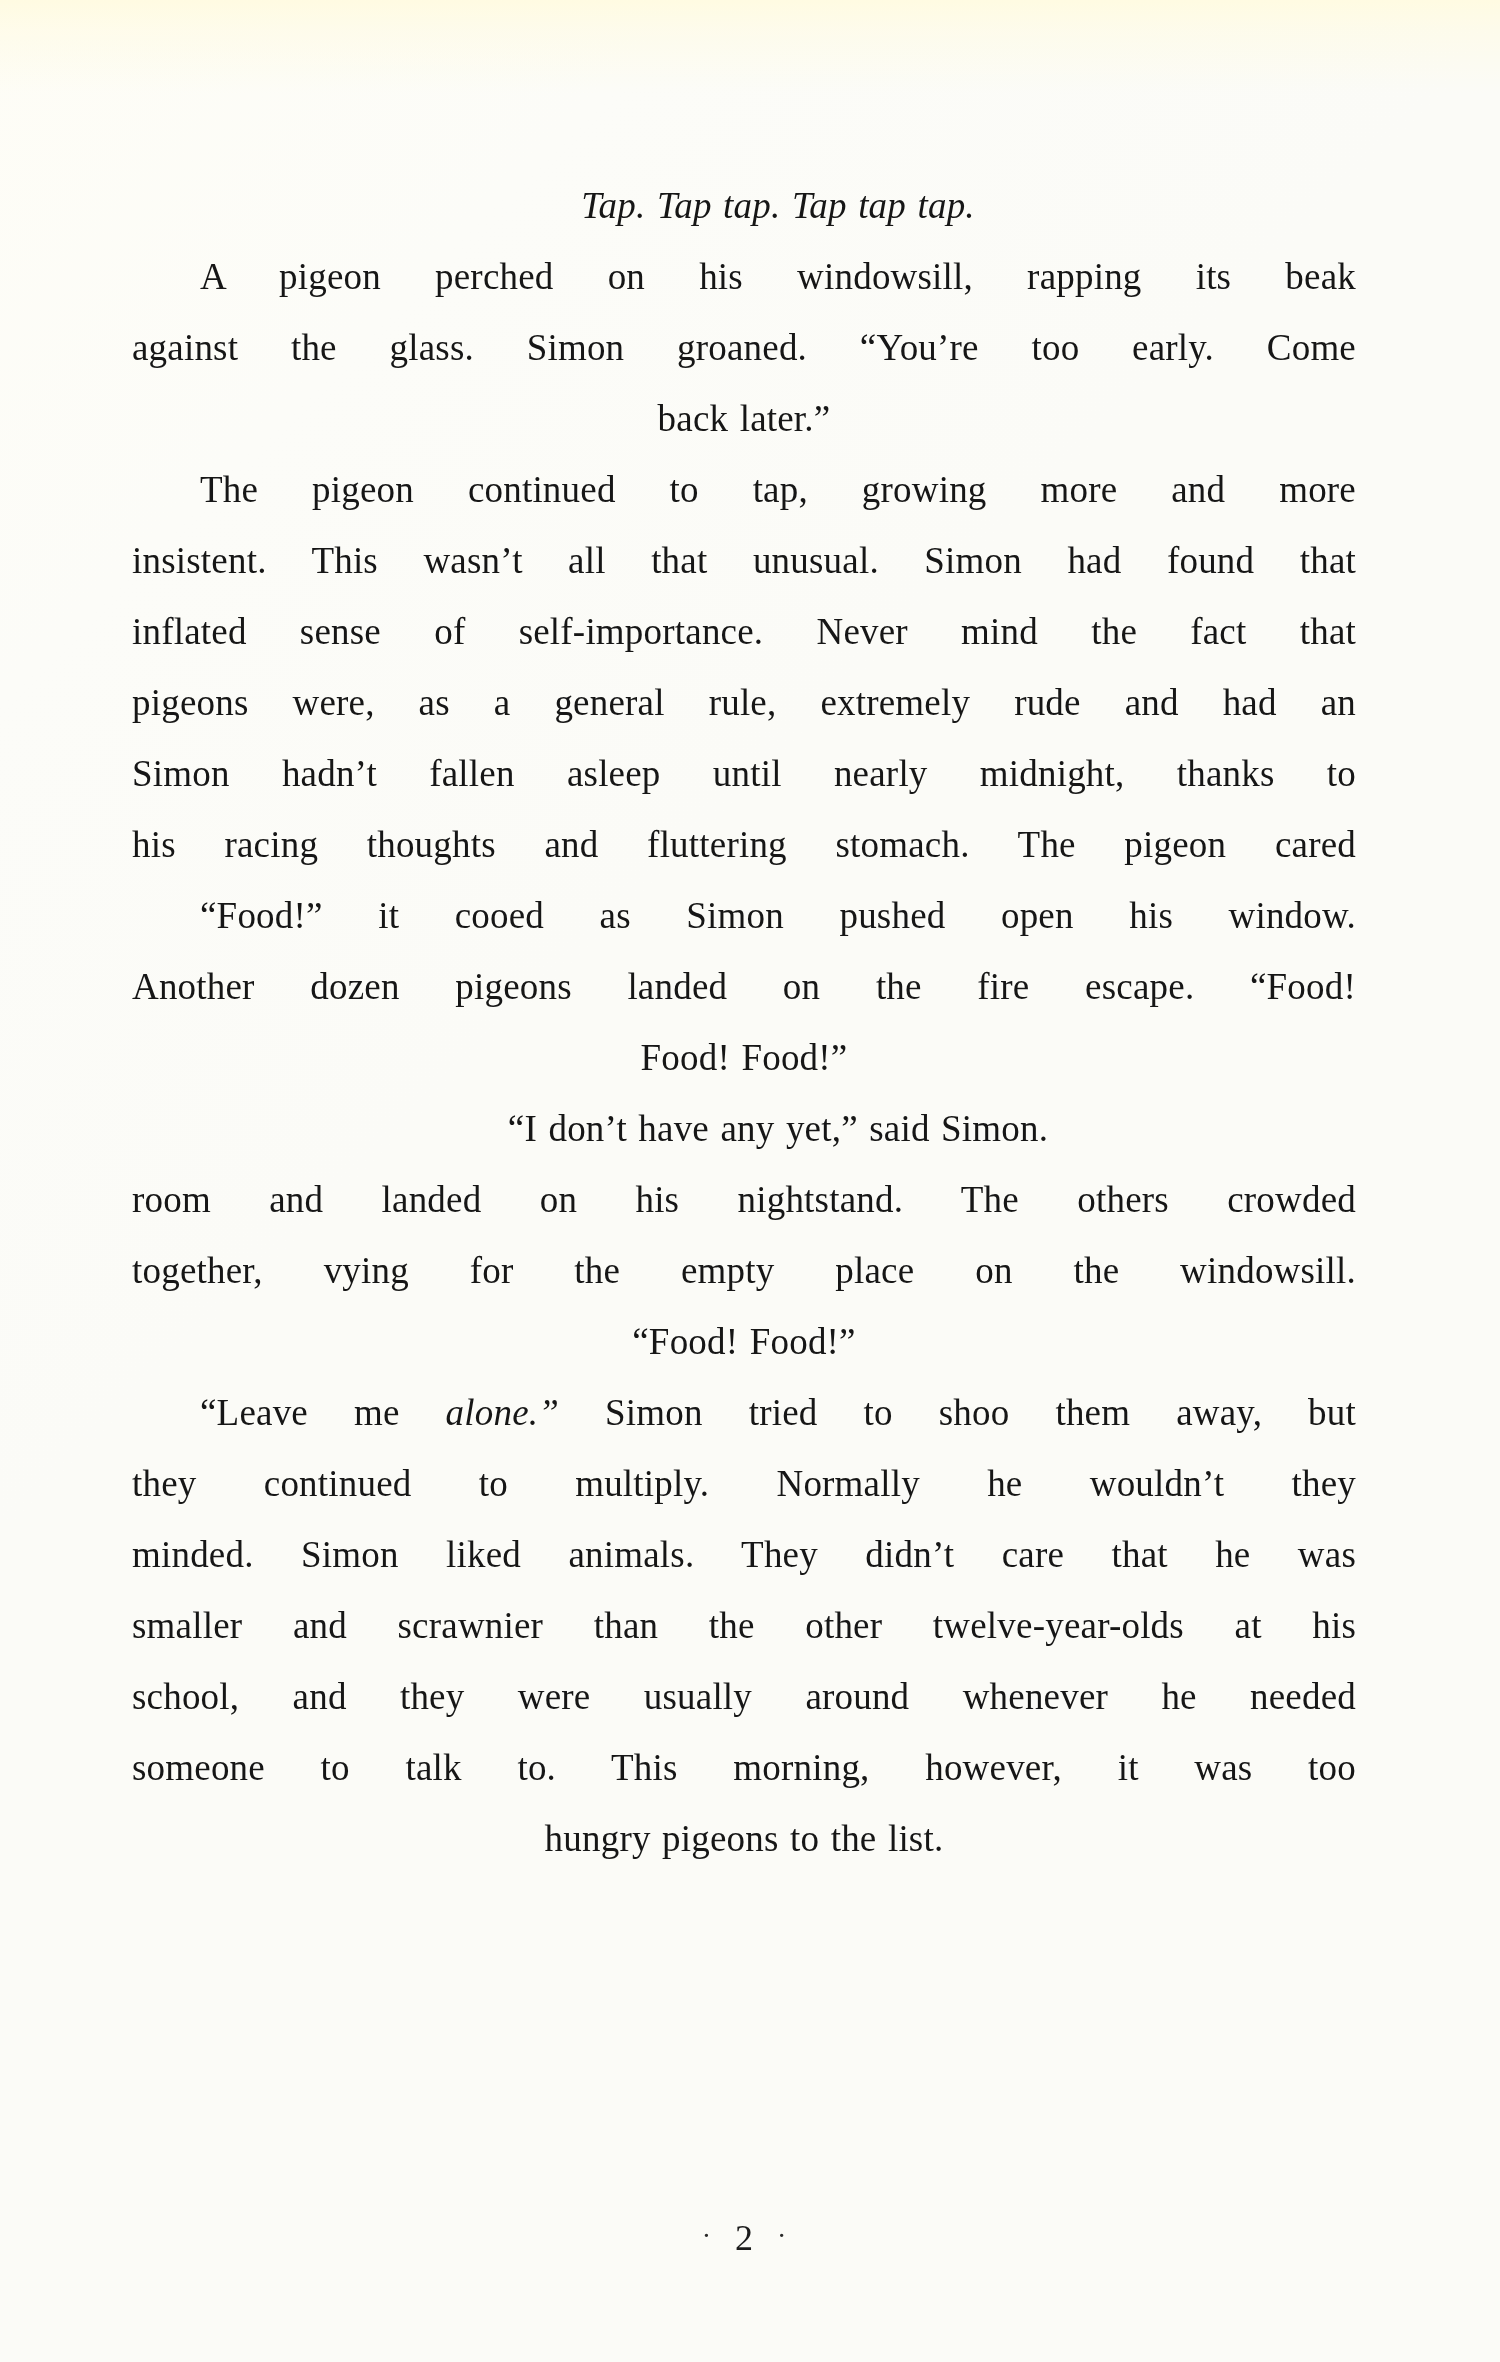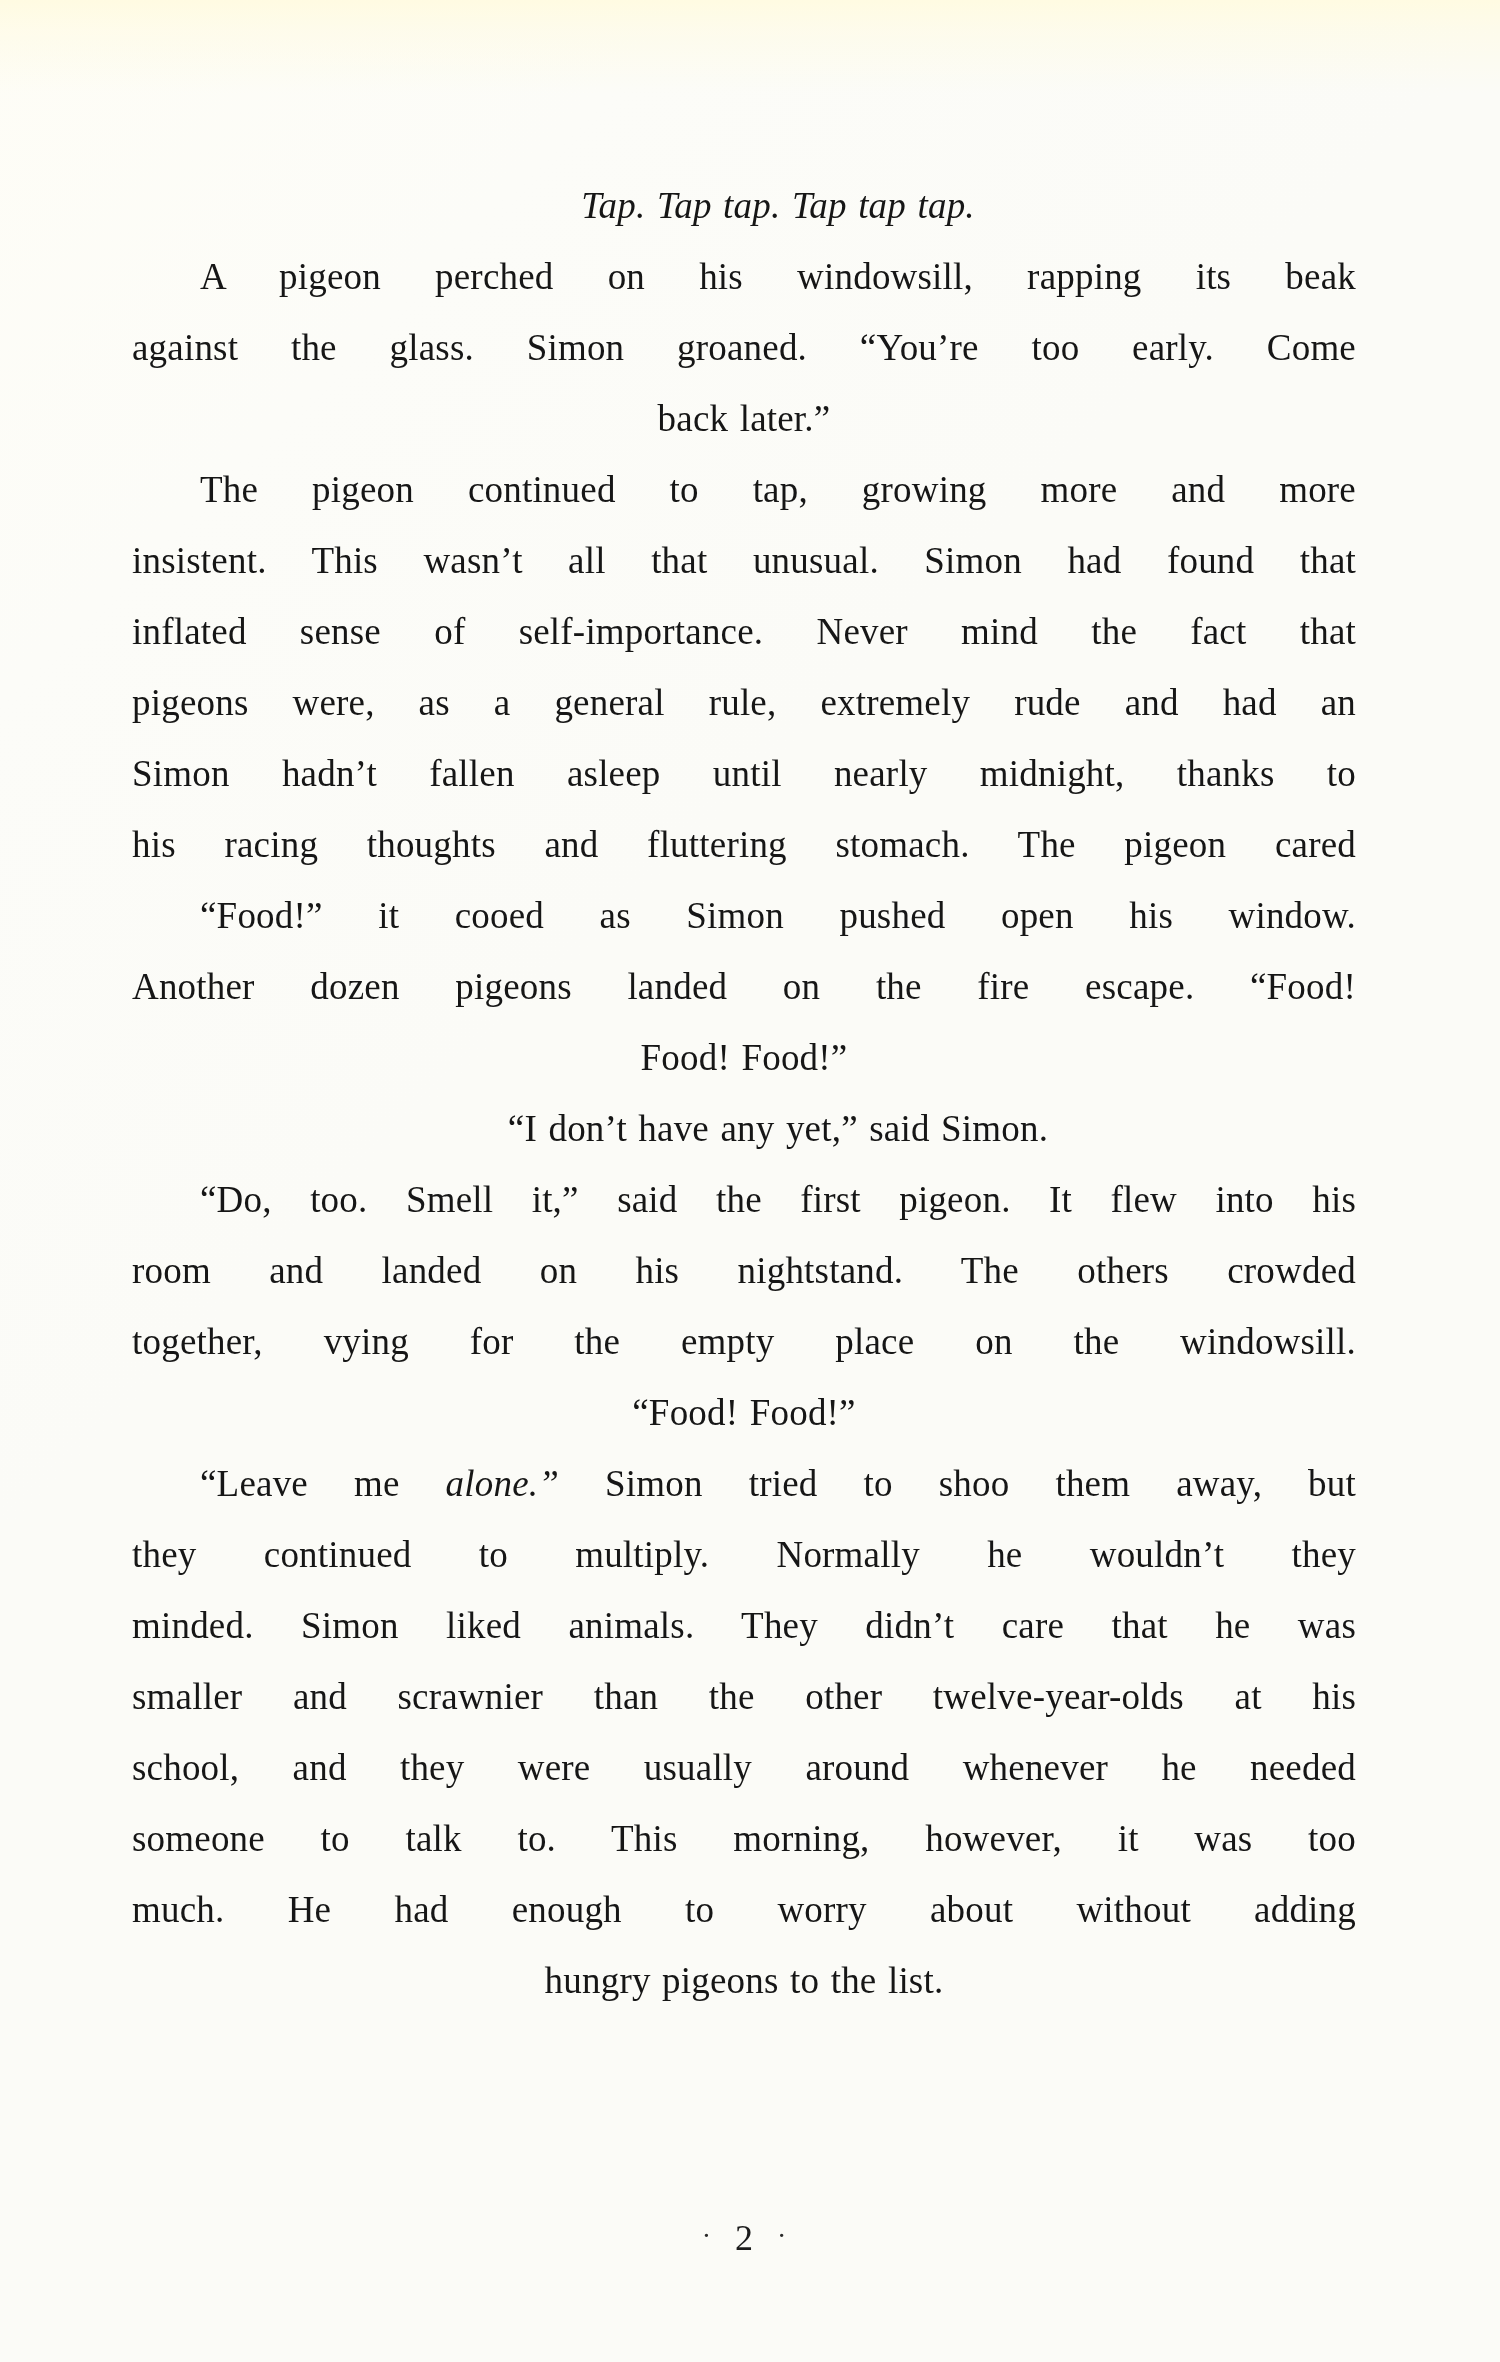--- a/index.html
+++ b/index.html
@@ -83,30 +83,28 @@
     <div class="ln ind j">The pigeon continued to tap, growing more and more</div>
     <div class="ln j">insistent. This wasn’t all that unusual. Simon had found that</div>
     <div class="ln j">inflated sense of self-importance. Never mind the fact that</div>
     <div class="ln j">pigeons were, as a general rule, extremely rude and had an</div>
     <div class="ln j">Simon hadn’t fallen asleep until nearly midnight, thanks to</div>
     <div class="ln j">his racing thoughts and fluttering stomach. The pigeon cared</div>
     <div class="ln ind j">“Food!” it cooed as Simon pushed open his window.</div>
     <div class="ln j">Another dozen pigeons landed on the fire escape. “Food!</div>
     <div class="ln">Food! Food!”</div>
     <div class="ln ind">“I don’t have any yet,” said Simon.</div>
-    <div class="ln ind j">“Do, too. Smell it,” said the first pigeon. It flew into his</div>
     <div class="ln j">room and landed on his nightstand. The others crowded</div>
     <div class="ln j">together, vying for the empty place on the windowsill.</div>
     <div class="ln">“Food! Food!”</div>
     <div class="ln ind j"><span>“Leave me </span><span class="em">alone.”</span><span> Simon tried to shoo them away, but</span></div>
     <div class="ln j">they continued to multiply. Normally he wouldn’t they</div>
     <div class="ln j">minded. Simon liked animals. They didn’t care that he was</div>
     <div class="ln j">smaller and scrawnier than the other twelve-year-olds at his</div>
     <div class="ln j">school, and they were usually around whenever he needed</div>
     <div class="ln j">someone to talk to. This morning, however, it was too</div>
-    <div class="ln j">much. He had enough to worry about without adding</div>
     <div class="ln">hungry pigeons to the list.</div>
   </div>
 
   <div class="pagenum">
     <span class="dot">·</span><span>2</span><span class="dot">·</span>
   </div>
 </div>
 
 </body></html>

